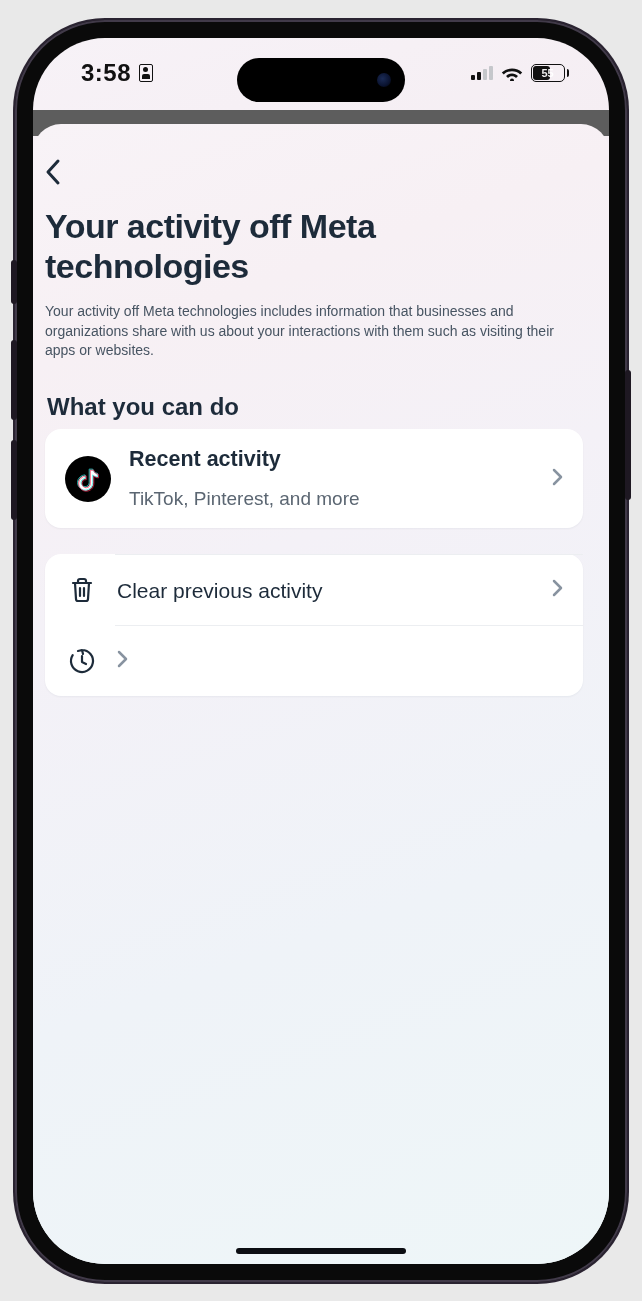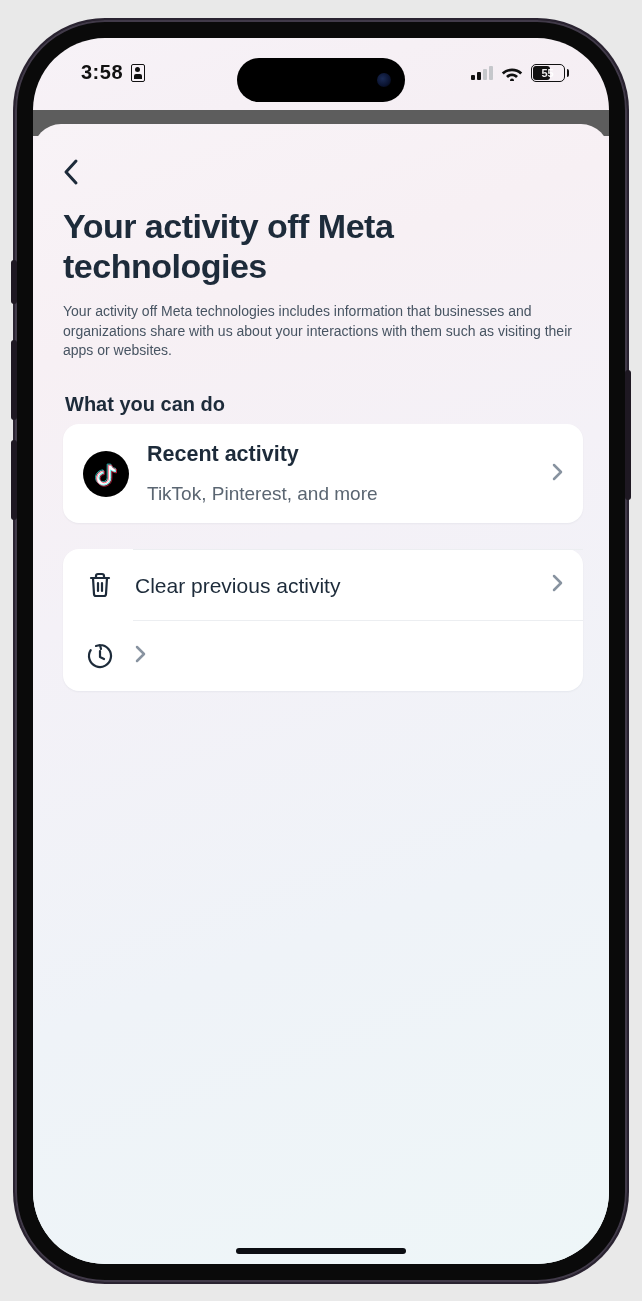--- a/index.html
+++ b/index.html
@@ -24,27 +24,27 @@
     width: 100%; height: 100%;
     background: linear-gradient(160deg, #f7f2f7 0%, #f5eef3 20%, #f3f1f8 40%, #eef3f8 70%, #eef6f8 100%);
     border-radius: 72px;
     overflow: hidden;
   }
   .behindbar { position: absolute; top: 72px; left: 0; right: 0; height: 26px; background: #5d5d5d; }
   .sheet {
     position: absolute; top: 86px; left: 0; right: 0; bottom: 0;
     background: linear-gradient(160deg, #f8f3f7 0%, #f7f0f4 18%, #f4f1f7 38%, #eff3f8 68%, #eef6f8 100%);
     border-top-left-radius: 28px; border-top-right-radius: 28px;
-    padding: 28px 26px 0 30px;
+    padding: 28px 26px 0 12px;
   }
 
   
   .statusbar { position: absolute; top: 0; left: 0; right: 0; height: 70px; display: flex; align-items: center; justify-content: space-between; padding: 0 40px 0 48px; z-index: 5; }
   .status-left { display: flex; align-items: center; gap: 8px; }
-  .time { font-size: 20px; font-weight: 600; color: #111; letter-spacing: 0.5px; }
+  .time { font-size: 24px; font-weight: 600; color: #111; letter-spacing: 0.5px; }
   .id-icon { width: 14px; height: 18px; border: 1.5px solid #111; border-radius: 2px; position: relative; }
   .id-icon::before { content: ""; position: absolute; top: 2px; left: 3px; width: 5px; height: 5px; border-radius: 50%; background: #111; }
   .id-icon::after { content: ""; position: absolute; bottom: 2px; left: 2px; right: 2px; height: 5px; border-radius: 2px 2px 0 0; background: #111; }
   .status-right { display: flex; align-items: center; gap: 8px; }
   .cell { display: flex; align-items: flex-end; gap: 2px; height: 14px; }
   .cell span { width: 4px; background: #c5c7cb; border-radius: 1px; }
   .cell span.on { background: #111; }
   .cell span:nth-child(1){height:5px}.cell span:nth-child(2){height:8px}.cell span:nth-child(3){height:11px}.cell span:nth-child(4){height:14px}
   .wifi { position: relative; width: 22px; height: 16px; }
   .battery { display: flex; align-items: center; gap: 2px; }
@@ -70,21 +70,21 @@
   .avatar .shirt { position: absolute; bottom: -4px; width: 44px; height: 18px; background: #7fc7c0; border-radius: 14px 14px 0 0; }
   .avatar .dot { position: absolute; top: 2px; right: 2px; width: 10px; height: 10px; background: #3a78ff; border-radius: 2px; }
 
   .row-label { flex: 1; font-size: 21px; color: #1d2b3a; font-weight: 500; line-height: 1.3; }
   .row-sub { font-size: 19px; color: #5b6672; font-weight: 400; }
   .row-stack { flex: 1; display: flex; flex-direction: column; gap: 16px; }
   .row-title { font-size: 21.5px; color: #1d2b3a; font-weight: 600; }
 
   .chev { flex-shrink: 0; color: #8893a0; }
 
-  h2 { font-size: 20px; font-weight: 800; color: #1d2b3a; margin: 32px 0 8px 2px; }
+  h2 { font-size: 24px; font-weight: 800; color: #1d2b3a; margin: 32px 0 8px 2px; }
   .sub { font-size: 20.5px; color: #475462; line-height: 1.4; margin-bottom: 24px; padding: 0 2px; }
 
   .tiktok { width: 46px; height: 46px; border-radius: 50%; background: #000; flex-shrink: 0; display: flex; align-items: center; justify-content: center; }
 
   .icon-circle { width: 34px; height: 34px; flex-shrink: 0; display: flex; align-items: center; justify-content: center; color: #1d2b3a; }
 
   .highlight { position: relative; }
   .highlight::before {
     content: ""; position: absolute; inset: -4px -2px; border: 4px solid #e3322e; border-radius: 18px; pointer-events: none; z-index: 2;
   }

